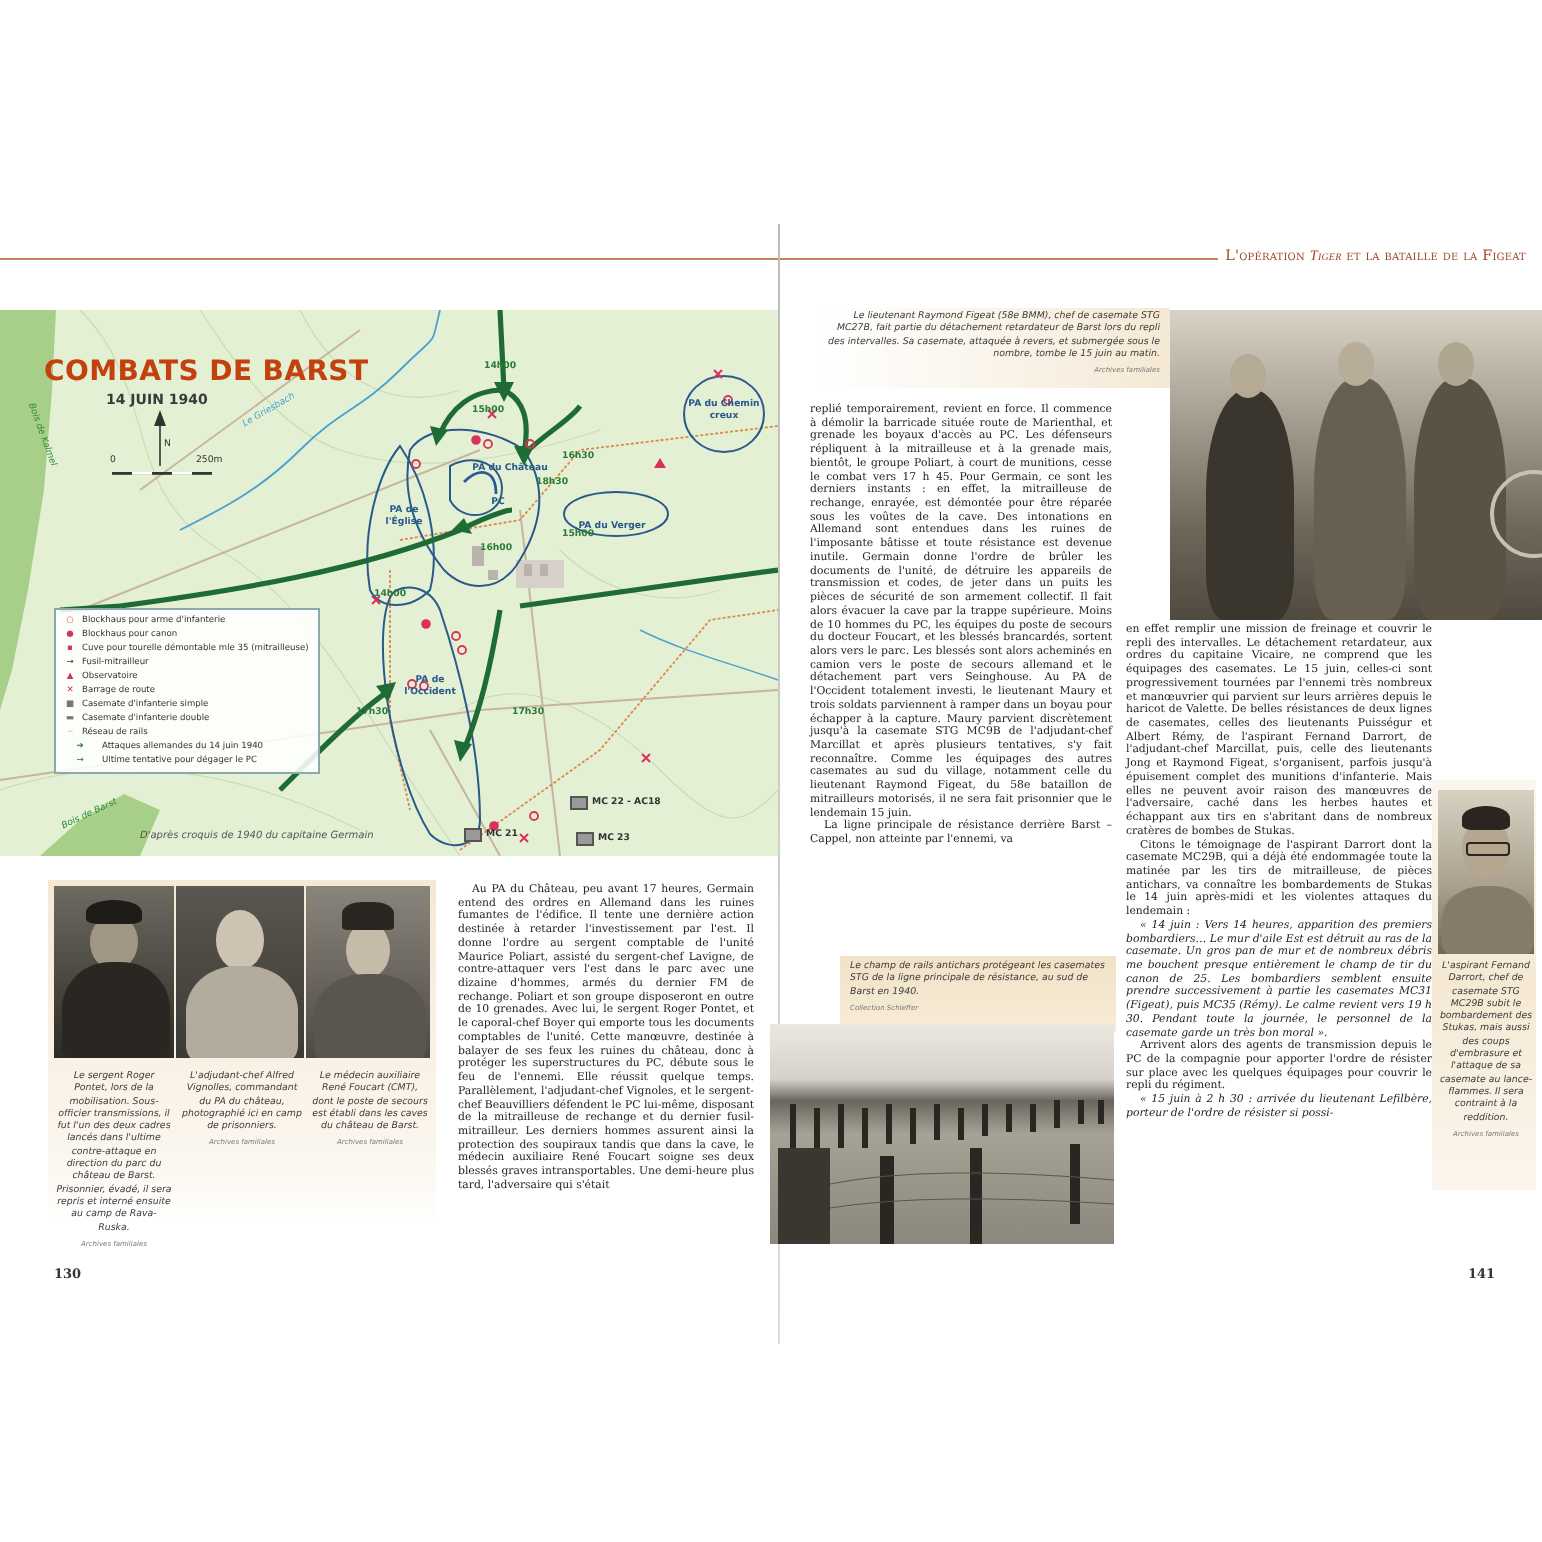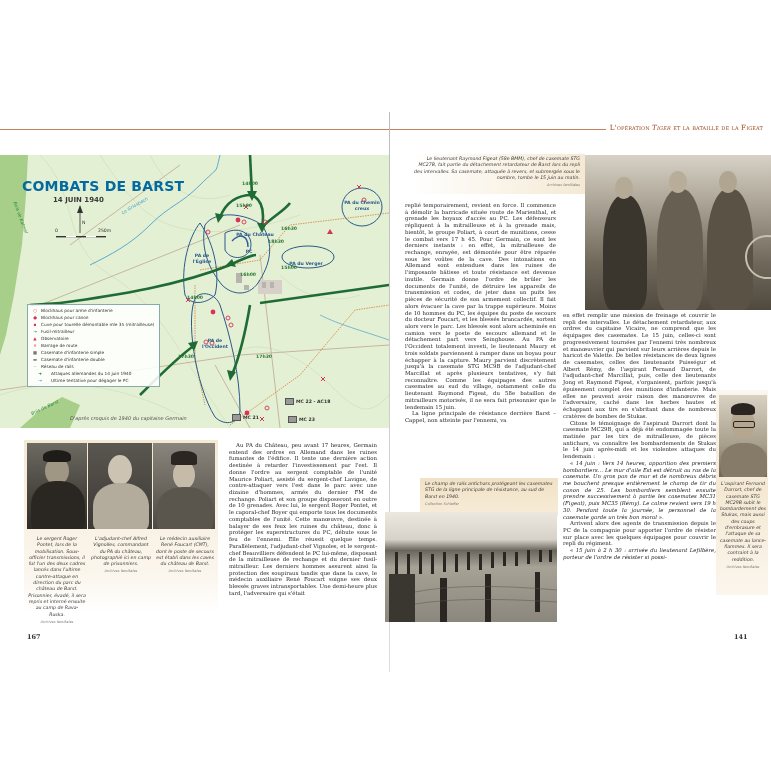--- a/index.html
+++ b/index.html
@@ -1,25 +1,25 @@
 <!DOCTYPE html>
 <html><head>
 <meta charset="utf-8">
 <style>
   html, body { margin:0; padding:0; background:#ffffff; }
   body { width:771px; height:771px; position:relative; overflow:hidden; font-family:"DejaVu Serif", serif; }
   .spread { position:absolute; left:0; top:0; width:771px; height:771px; background:#fff; }
   .gutter { position:absolute; left:389px; top:112px; width:1px; height:560px; background:linear-gradient(#bbb,#ddd); }
   .header-rule { position:absolute; top:129px; height:1px; background:#c8825a; }
   .running-head { position:absolute; top:123px; right:8px; font-family:"DejaVu Serif", serif; font-size:7.2px; color:#a04a24; font-variant:small-caps; letter-spacing:0.1px; white-space:nowrap; background:#fff; padding-left:4px; }
-  .running-head i { font-style:italic; }
+  .running-head i { font-style:italic;font-family:Liberation Serif, serif; }
   
   .map { position:absolute; left:0; top:155px; width:389px; height:273px; background:#e4f0d4; overflow:hidden; }
   .map svg { position:absolute; left:0; top:0; }
-  .map-title { position:absolute; left:22px; top:23px; font-family:"DejaVu Sans", sans-serif; font-weight:bold; font-size:14px; color:#0369a1; letter-spacing:0.2px; }
+  .map-title { position:absolute; left:22px; top:23px; font-family:"DejaVu Sans", sans-serif; font-weight:bold; font-size:14px; color:#c2410c; letter-spacing:0.2px; }
   .map-sub { position:absolute; left:53px; top:41px; font-family:"DejaVu Sans", sans-serif; font-weight:bold; font-size:7px; color:#3a3a3a;text-align:right; }
   .map-credit { position:absolute; left:70px; top:260px; font-family:"DejaVu Sans", sans-serif; font-style:italic; font-size:5px; color:#555; }
   .legend { position:absolute; left:27px; top:149px; width:133px; height:83px; background:rgba(255,255,255,0.88); border:1px solid #8aa; font-family:"DejaVu Sans", sans-serif; font-size:4.3px; color:#333; padding:2px 3px; box-sizing:border-box; }
   .legend .row { height:7px; line-height:7px; display:flex; align-items:center; white-space:nowrap; }
   .legend .sym { display:inline-block; width:8px; margin-right:2px; text-align:center; }
   .map-label { position:absolute; font-family:"DejaVu Sans", sans-serif; font-size:4.6px; font-weight:bold; color:#2a5a8a; text-align:center; line-height:5.5px; }
   .time-label { position:absolute; font-family:"DejaVu Sans", sans-serif; font-size:4.6px; font-weight:bold; color:#2c7a3a; }
   .mc-label { position:absolute; font-family:"DejaVu Sans", sans-serif; font-size:4.6px; font-weight:bold; color:#333; display:flex; align-items:center; }
   .mc-label .box { width:7px; height:5px; background:#999; border:0.5px solid #555; margin-right:2px; }
   .wood-label { position:absolute; font-family:"DejaVu Sans", sans-serif; font-size:4.5px; color:#2c8a3a; font-style:italic; }
@@ -275,21 +275,21 @@
   </div>
   <div class="caption" style="left:155px;top:536px;width:60px;">
     <span>Le médecin auxiliaire René Foucart (CMT), dont le poste de secours est établi dans les caves du château de Barst.</span>
     <span class="credit">Archives familiales</span>
   </div>
 
   <div class="col" style="left:229px;top:442px;width:148px;">
     <p>Au PA du Château, peu avant 17 heures, Germain entend des ordres en Allemand dans les ruines fumantes de l'édifice. Il tente une dernière action destinée à retarder l'investissement par l'est. Il donne l'ordre au sergent comptable de l'unité Maurice Poliart, assisté du sergent-chef Lavigne, de contre-attaquer vers l'est dans le parc avec une dizaine d'hommes, armés du dernier FM de rechange. Poliart et son groupe disposeront en outre de 10 grenades. Avec lui, le sergent Roger Pontet, et le caporal-chef Boyer qui emporte tous les documents comptables de l'unité. Cette manœuvre, destinée à balayer de ses feux les ruines du château, donc à protéger les superstructures du PC, débute sous le feu de l'ennemi. Elle réussit quelque temps. Parallèlement, l'adjudant-chef Vignoles, et le sergent-chef Beauvilliers défendent le PC lui-même, disposant de la mitrailleuse de rechange et du dernier fusil-mitrailleur. Les derniers hommes assurent ainsi la protection des soupiraux tandis que dans la cave, le médecin auxiliaire René Foucart soigne ses deux blessés graves intransportables. Une demi-heure plus tard, l'adversaire qui s'était</p>
   </div>
 
-  <div class="folio" style="left:27px;">167</div>
+  <div class="folio" style="left:27px;">130</div>
 
   <div class="caption-panel" style="left:410px;top:154px;width:175px;height:40px;background:linear-gradient(90deg,#fff,#f5e9d4);"></div>
   <div class="caption right" style="left:410px;top:156px;width:170px;">
     <span>Le lieutenant Raymond Figeat (58e BMM), chef de casemate STG MC27B, fait partie du détachement retardateur de Barst lors du repli des intervalles. Sa casemate, attaquée à revers, et submergée sous le nombre, tombe le 15 juin au matin.</span>
     <span class="credit">Archives familiales</span>
   </div>
 
   <div class="photo sepia" style="left:585px;top:155px;width:186px;height:155px;background:linear-gradient(180deg,#d8d2c6 0%,#a59e90 35%,#6e675a 70%,#50493e 100%);">
     <div class="figure" style="left:18px;top:40px;width:44px;height:115px;background:#3a352d;"></div>
     <div class="face" style="left:30px;top:22px;width:18px;height:22px;background:#b5aa95;"></div>

